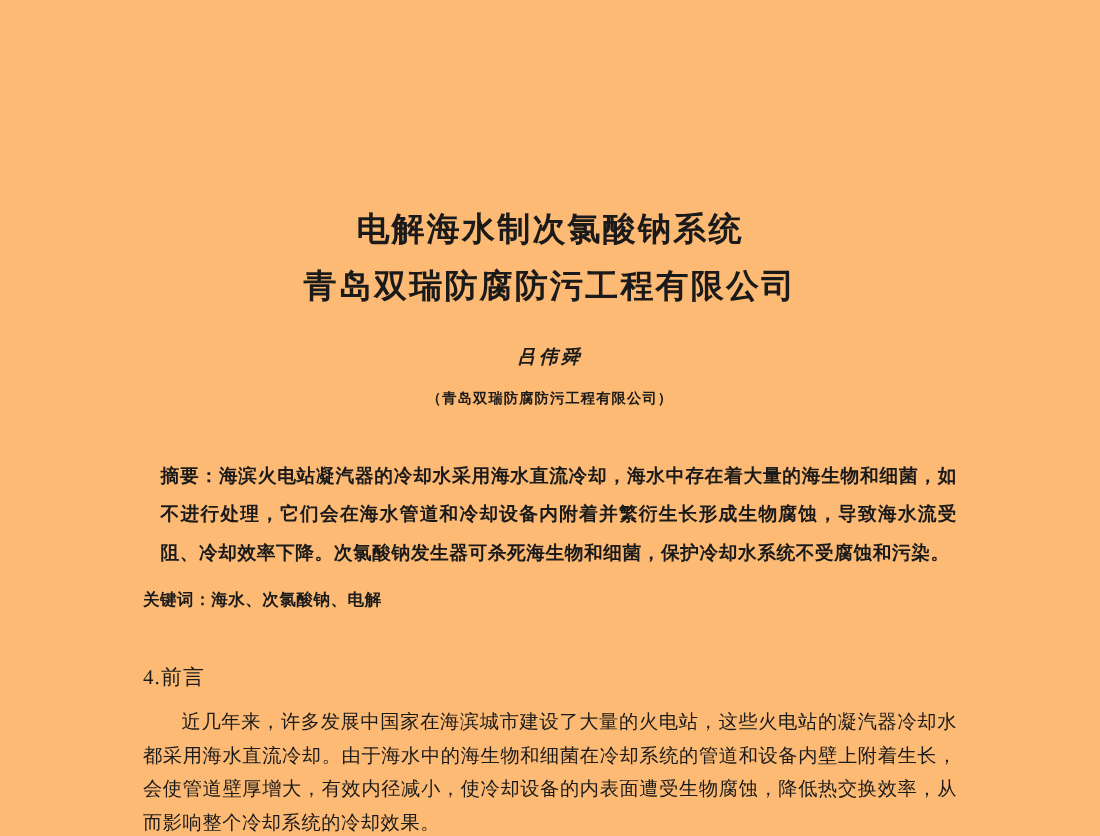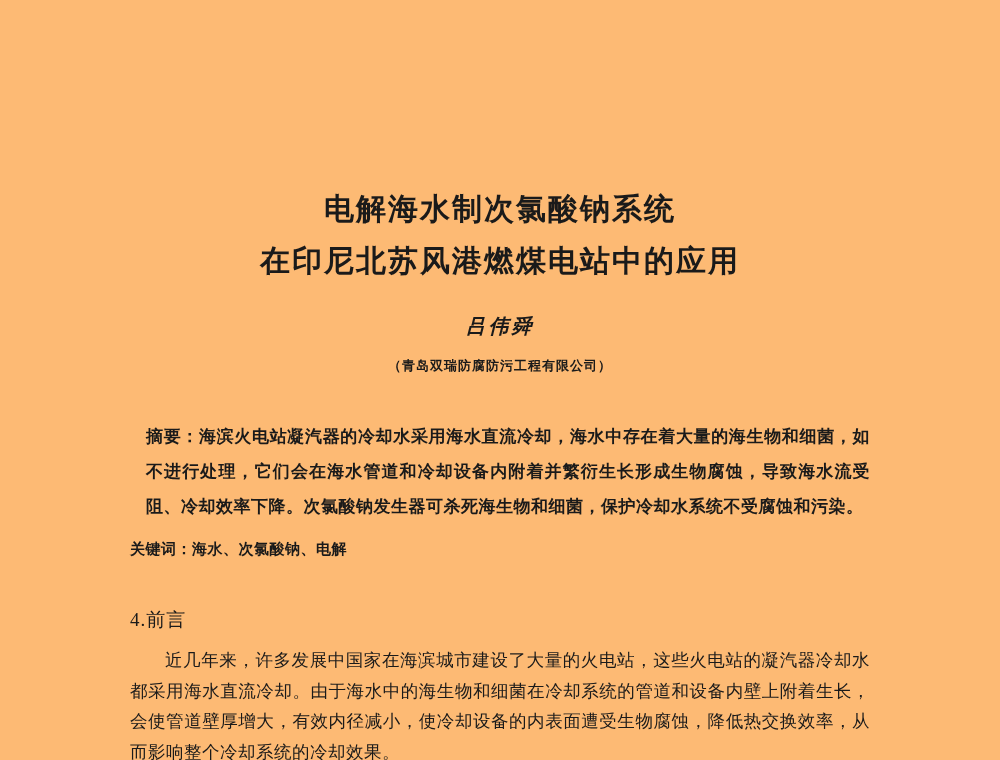--- a/index.html
+++ b/index.html
@@ -29,21 +29,21 @@
     font-weight: bold;
     line-height: 52px;
     letter-spacing: 2px;
   }
   .title-line {
     display: block;
   }
   .author {
     margin-top: 26px;
     text-align: center;
-    font-size: 20px;
+    font-size: 17px;
     font-weight: bold;
     font-style: italic;
     letter-spacing: 3px;
   }
   .affiliation {
     margin-top: 17px;
     text-align: center;
     font-size: 13px;
     font-weight: bold;
     letter-spacing: 1px;
@@ -78,21 +78,21 @@
     letter-spacing: 0.5px;
   }
 </style>
 </head>
 <body>
 
 <div class="page">
 
   <h1 class="title">
     <span class="title-line">电解海水制次氯酸钠系统</span>
-    <span class="title-line">在印尼北苏风港燃煤电站中的应用</span>
+    <span class="title-line">青岛双瑞防腐防污工程有限公司</span>
   </h1>
 
   <div class="author">吕伟舜</div>
 
   <div class="affiliation">（青岛双瑞防腐防污工程有限公司）</div>
 
   <p class="abstract">
     <span>摘要：</span><span>海滨火电站凝汽器的冷却水采用海水直流冷却，海水中存在着大量的海生物和细菌，如不进行处理，它们会在海水管道和冷却设备内附着并繁衍生长形成生物腐蚀，导致海水流受阻、冷却效率下降。次氯酸钠发生器可杀死海生物和细菌，保护冷却水系统不受腐蚀和污染。</span>
   </p>
 

